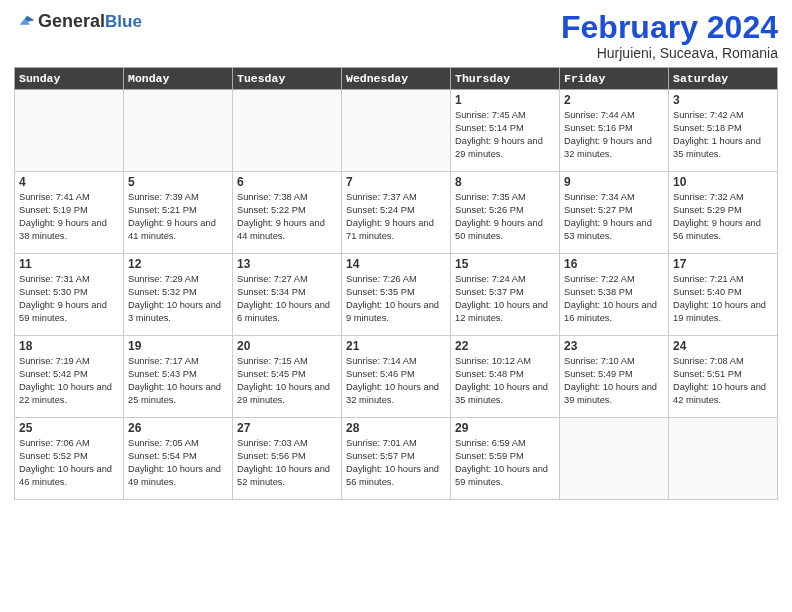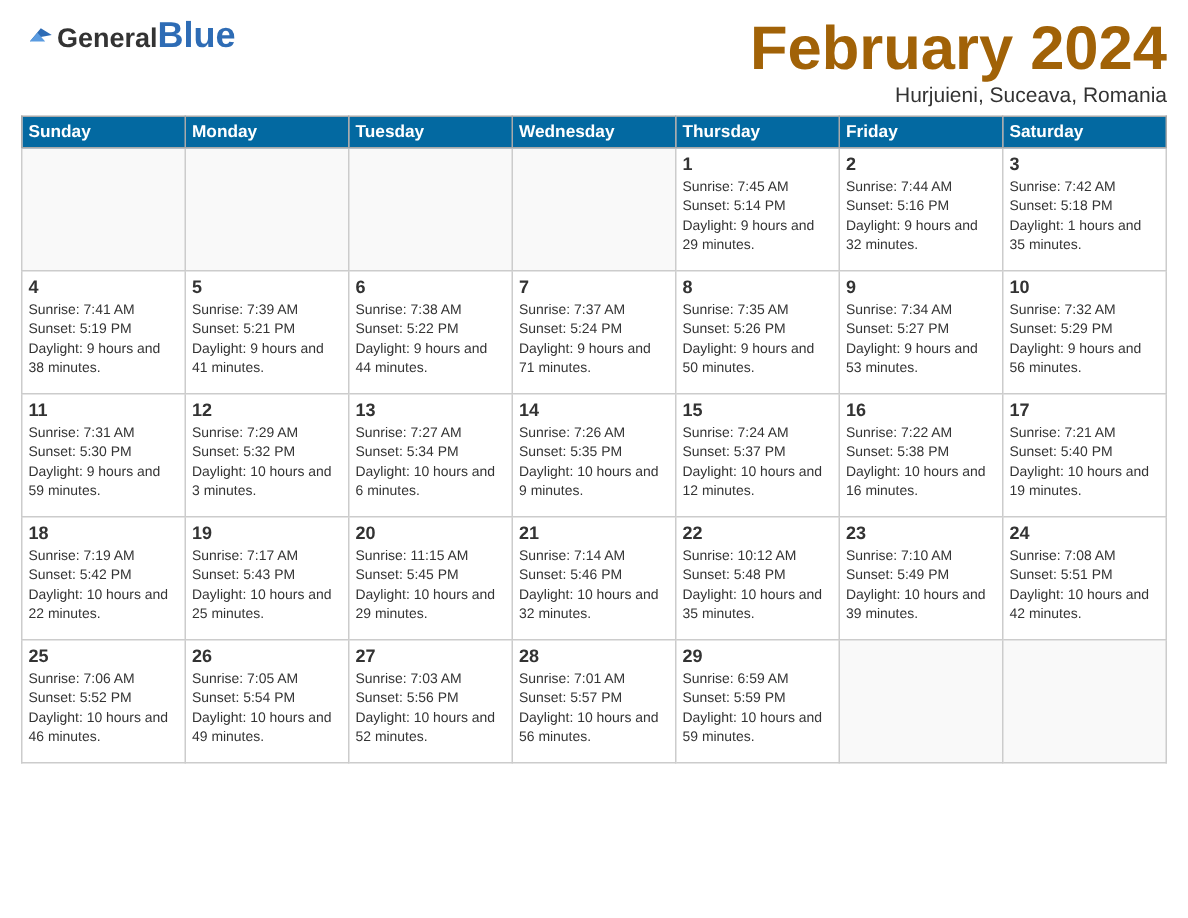--- a/index.html
+++ b/index.html
@@ -26,42 +26,43 @@
       gap: 2px;
     }
     .logo-bird {
       width: 22px;
       height: 22px;
     }
     .title-block {
       text-align: right;
     }
     .month-title {
-      font-size: 41px;
+      font-size: 32px;
       font-weight: bold;
-      color: #a16207;
+      color: #1d4ed8;
       line-height: 1.1;
     }
     .location-subtitle {
       font-size: 14px;
       color: #333;
     }
     .calendar {
       width: 100%;
       border-collapse: collapse;
       table-layout: fixed;
     }
     .calendar th {
-      background: #0369a1;
+      background: #404040;
       color: #fff;
       font-size: 11.5px;
       font-weight: bold;
       padding: 4px 4px;
       border: 1px solid #aaa;
       text-align: left;
+      font-family: Liberation Mono, monospace;
     }
     .calendar td {
       border: 1px solid #ccc;
       vertical-align: top;
       padding: 3px 4px;
       height: 82px;
       font-size: 9.5px;
       color: #333;
       background: #fff;
     }
@@ -83,21 +84,21 @@
 <body>
 
 <div class="container">
   <div class="header-row">
     <div class="logo">
       <svg class="logo-bird" viewBox="0 0 30 30" xmlns="http://www.w3.org/2000/svg">
         <polygon points="8,20 18,8 28,14 18,16" fill="#2e6cb5"></polygon>
         <polygon points="8,20 15,12 22,20" fill="#5a9be0"></polygon>
       </svg>
       <div>
-        <span style="font-size:18px;font-weight:bold;color:#333;">General</span><span style="font-size:24px;font-weight:bold;color:#2e6cb5;">Blue</span>
+        <span style="font-size:18px;font-weight:bold;color:#333;">General</span><span style="font-size:17px;font-weight:bold;color:#2e6cb5;">Blue</span>
       </div>
     </div>
     <div class="title-block">
       <div class="month-title">February 2024</div>
       <div class="location-subtitle">Hurjuieni, Suceava, Romania</div>
     </div>
   </div>
 
   <table class="calendar">
     <thead>
@@ -194,21 +195,21 @@
           <td>
             <div class="day-number">18</div>
             <div class="day-info"><span>Sunrise: 7:19 AM</span><br><span>Sunset: 5:42 PM</span><br><span>Daylight: 10 hours and 22 minutes.</span></div>
           </td>
           <td>
             <div class="day-number">19</div>
             <div class="day-info"><span>Sunrise: 7:17 AM</span><br><span>Sunset: 5:43 PM</span><br><span>Daylight: 10 hours and 25 minutes.</span></div>
           </td>
           <td>
             <div class="day-number">20</div>
-            <div class="day-info"><span>Sunrise: 11:15 AM</span><br><span>Sunset: 5:45 PM</span><br><span>Daylight: 10 hours and 29 minutes.</span></div>
+            <div class="day-info"><span>Sunrise: 7:15 AM</span><br><span>Sunset: 5:45 PM</span><br><span>Daylight: 10 hours and 29 minutes.</span></div>
           </td>
           <td>
             <div class="day-number">21</div>
             <div class="day-info"><span>Sunrise: 7:14 AM</span><br><span>Sunset: 5:46 PM</span><br><span>Daylight: 10 hours and 32 minutes.</span></div>
           </td>
           <td>
             <div class="day-number">22</div>
             <div class="day-info"><span>Sunrise: 10:12 AM</span><br><span>Sunset: 5:48 PM</span><br><span>Daylight: 10 hours and 35 minutes.</span></div>
           </td>
           <td>

